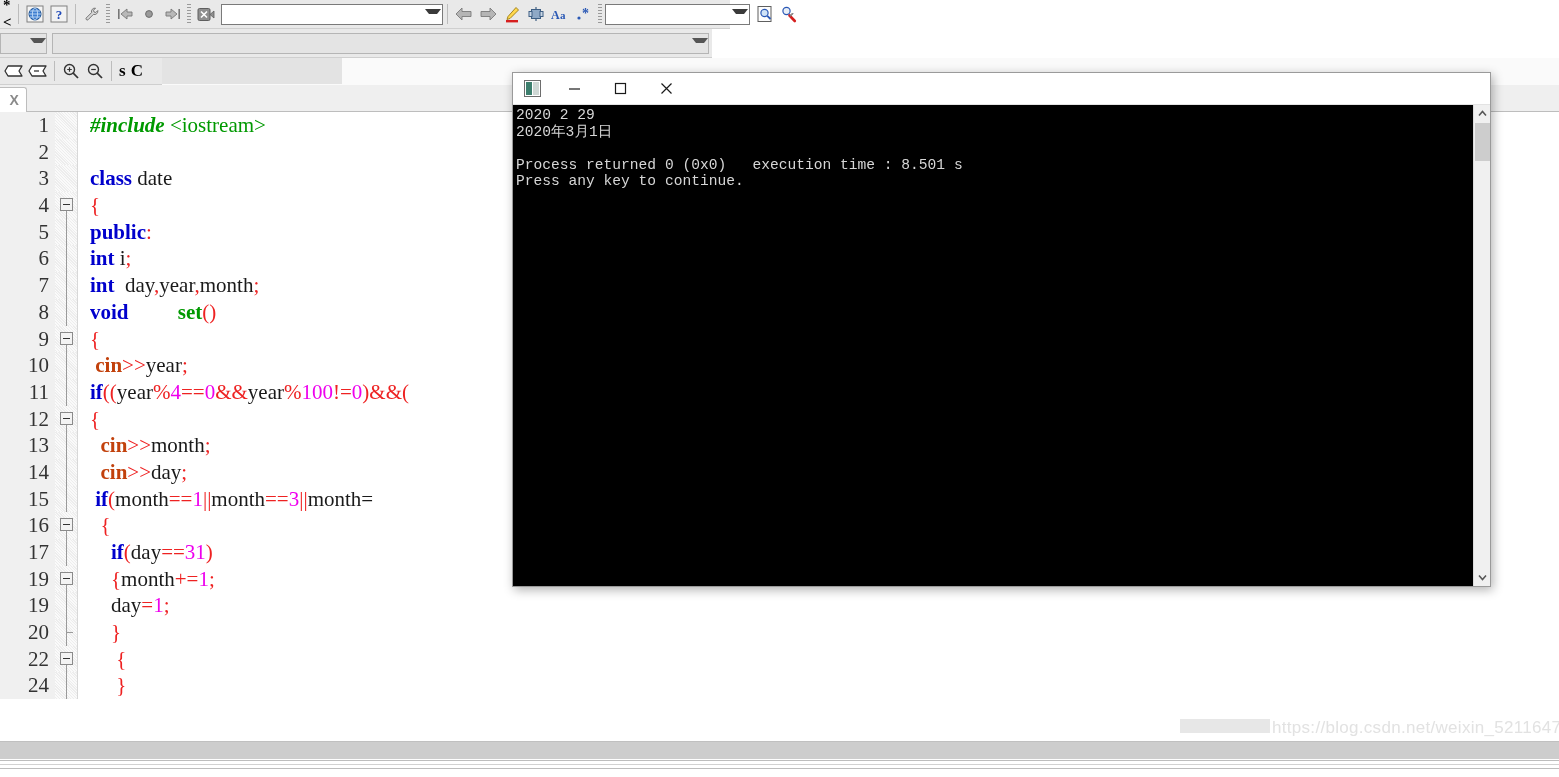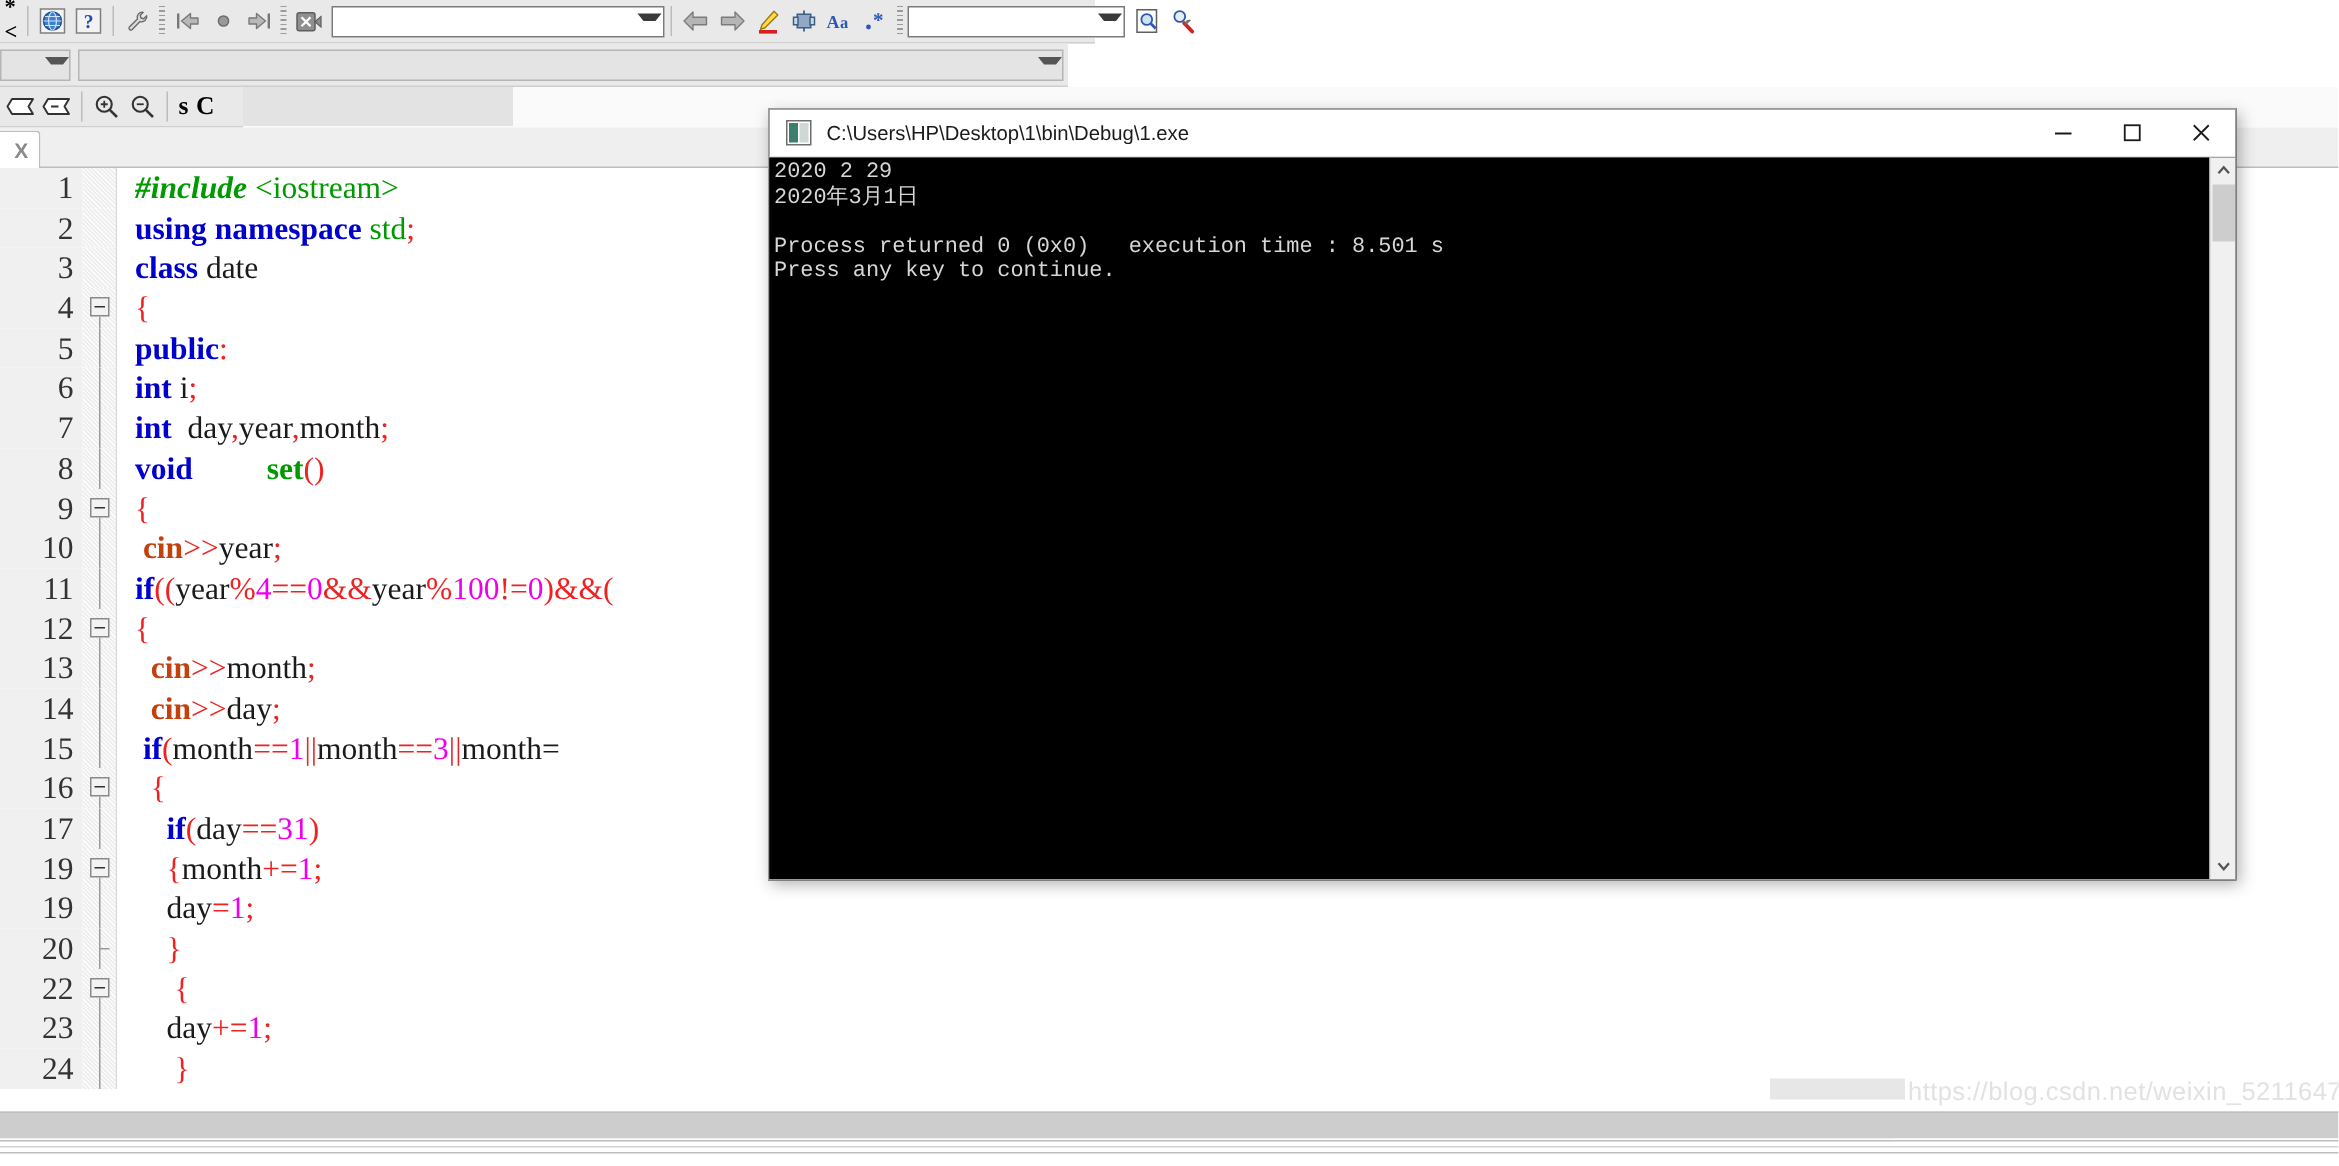--- a/index.html
+++ b/index.html
@@ -395,49 +395,47 @@
 <div class="tabstrip">
   <div class="tab">
     <span class="tlabel">pp</span>
     <span class="tclose">X</span>
   </div>
 </div>
 
 <div class="editor">
   <div class="code-area" id="code-area">
       <div class="cline"><div class="gutter">1</div><div class="foldcol"></div><div class="srcbar"></div><div class="ctext"><span class="k-pre">#include </span><span class="k-inc">&lt;iostream&gt;</span></div></div>
-      <div class="cline"><div class="gutter">2</div><div class="foldcol"></div><div class="srcbar"></div><div class="ctext"><span class="k-kw">using namespace </span><span class="k-std">std</span><span class="k-op">;</span></div></div>
+      <div class="cline"><div class="gutter">2</div><div class="foldcol"></div><div class="srcbar"></div></div>
       <div class="cline"><div class="gutter">3</div><div class="foldcol"></div><div class="srcbar"></div><div class="ctext"><span class="k-kw">class </span><span class="k-id">date</span></div></div>
       <div class="cline"><div class="gutter">4</div><div class="foldcol"><span class="vline" style="top: 13px; height: 14px;"></span><span class="box"></span></div><div class="srcbar"></div><div class="ctext"><span class="k-br">{</span></div></div>
       <div class="cline"><div class="gutter">5</div><div class="foldcol"><span class="vline"></span></div><div class="srcbar"></div><div class="ctext"><span class="k-kw">public</span><span class="k-op">:</span></div></div>
       <div class="cline"><div class="gutter">6</div><div class="foldcol"><span class="vline"></span></div><div class="srcbar"></div><div class="ctext"><span class="k-type">int </span><span class="k-id">i</span><span class="k-op">;</span></div></div>
       <div class="cline"><div class="gutter">7</div><div class="foldcol"><span class="vline"></span></div><div class="srcbar"></div><div class="ctext"><span class="k-type">int </span><span class="k-id"> day</span><span class="k-op">,</span><span class="k-id">year</span><span class="k-op">,</span><span class="k-id">month</span><span class="k-op">;</span></div></div>
       <div class="cline"><div class="gutter">8</div><div class="foldcol"><span class="vline"></span></div><div class="srcbar"></div><div class="ctext"><span class="k-type">void </span><span class="k-fn">set</span><span class="k-br">()</span></div></div>
       <div class="cline"><div class="gutter">9</div><div class="foldcol"><span class="vline" style="top: 13px; height: 14px;"></span><span class="box"></span></div><div class="srcbar"></div><div class="ctext"><span class="k-br">{</span></div></div>
       <div class="cline"><div class="gutter">10</div><div class="foldcol"><span class="vline"></span></div><div class="srcbar"></div><div class="ctext"><span class="k-id"> </span><span class="k-cin">cin</span><span class="k-op">&gt;&gt;</span><span class="k-id">year</span><span class="k-op">;</span></div></div>
       <div class="cline"><div class="gutter">11</div><div class="foldcol"><span class="vline"></span></div><div class="srcbar"></div><div class="ctext"><span class="k-kw">if</span><span class="k-br">((</span><span class="k-id">year</span><span class="k-op">%</span><span class="k-num">4</span><span class="k-op">==</span><span class="k-num">0</span><span class="k-op">&amp;&amp;</span><span class="k-id">year</span><span class="k-op">%</span><span class="k-num">100</span><span class="k-op">!=</span><span class="k-num">0</span><span class="k-br">)</span><span class="k-op">&amp;&amp;</span><span class="k-br">(</span></div></div>
       <div class="cline"><div class="gutter">12</div><div class="foldcol"><span class="vline" style="top: 13px; height: 14px;"></span><span class="box"></span></div><div class="srcbar"></div><div class="ctext"><span class="k-br">{</span></div></div>
       <div class="cline"><div class="gutter">13</div><div class="foldcol"><span class="vline"></span></div><div class="srcbar"></div><div class="ctext"><span class="k-id">  </span><span class="k-cin">cin</span><span class="k-op">&gt;&gt;</span><span class="k-id">month</span><span class="k-op">;</span></div></div>
       <div class="cline"><div class="gutter">14</div><div class="foldcol"><span class="vline"></span></div><div class="srcbar"></div><div class="ctext"><span class="k-id">  </span><span class="k-cin">cin</span><span class="k-op">&gt;&gt;</span><span class="k-id">day</span><span class="k-op">;</span></div></div>
       <div class="cline"><div class="gutter">15</div><div class="foldcol"><span class="vline"></span></div><div class="srcbar"></div><div class="ctext"><span class="k-id"> </span><span class="k-kw">if</span><span class="k-br">(</span><span class="k-id">month</span><span class="k-op">==</span><span class="k-num">1</span><span class="k-op">||</span><span class="k-id">month</span><span class="k-op">==</span><span class="k-num">3</span><span class="k-op">||</span><span class="k-id">month=</span></div></div>
       <div class="cline"><div class="gutter">16</div><div class="foldcol"><span class="vline" style="top: 13px; height: 14px;"></span><span class="box"></span></div><div class="srcbar"></div><div class="ctext"><span class="k-br">  {</span></div></div>
       <div class="cline"><div class="gutter">17</div><div class="foldcol"><span class="vline"></span></div><div class="srcbar"></div><div class="ctext"><span class="k-id">    </span><span class="k-kw">if</span><span class="k-br">(</span><span class="k-id">day</span><span class="k-op">==</span><span class="k-num">31</span><span class="k-br">)</span></div></div>
       <div class="cline"><div class="gutter">19</div><div class="foldcol"><span class="vline" style="top: 13px; height: 14px;"></span><span class="box"></span></div><div class="srcbar"></div><div class="ctext"><span class="k-id">    </span><span class="k-br">{</span><span class="k-id">month</span><span class="k-op">+=</span><span class="k-num">1</span><span class="k-op">;</span></div></div>
       <div class="cline"><div class="gutter">19</div><div class="foldcol"><span class="vline"></span></div><div class="srcbar"></div><div class="ctext"><span class="k-id">    day</span><span class="k-op">=</span><span class="k-num">1</span><span class="k-op">;</span></div></div>
       <div class="cline"><div class="gutter">20</div><div class="foldcol"><span class="vline"></span><span class="tick"></span></div><div class="srcbar"></div><div class="ctext"><span class="k-br">    }</span></div></div>
       <div class="cline"><div class="gutter">22</div><div class="foldcol"><span class="vline" style="top: 13px; height: 14px;"></span><span class="box"></span></div><div class="srcbar"></div><div class="ctext"><span class="k-br">     {</span></div></div>
-      <div class="cline"><div class="gutter">23</div><div class="foldcol"><span class="vline"></span></div><div class="srcbar"></div><div class="ctext"><span class="k-id">    day</span><span class="k-op">+=</span><span class="k-num">1</span><span class="k-op">;</span></div></div>
       <div class="cline"><div class="gutter">24</div><div class="foldcol"><span class="vline"></span></div><div class="srcbar"></div><div class="ctext"><span class="k-br">     }</span></div></div>
     </div>
 </div>
 
 <div class="console">
   <div class="ctitlebar">
     <span class="cicon"></span>
-    <span class="ctitle">C:\Users\HP\Desktop\1\bin\Debug\1.exe</span>
     <span class="cbtn">
       <svg width="13" height="11" viewBox="0 0 13 11">
           <path d="M1 6h11" stroke="#1a1a1a" stroke-width="1.2"></path>
         </svg>
     </span>
     <span class="cbtn">
       <svg width="13" height="13" viewBox="0 0 13 13">
           <rect x="1.5" y="1.5" width="10" height="10" fill="none" stroke="#1a1a1a" stroke-width="1.2"></rect>
         </svg>
     </span>

